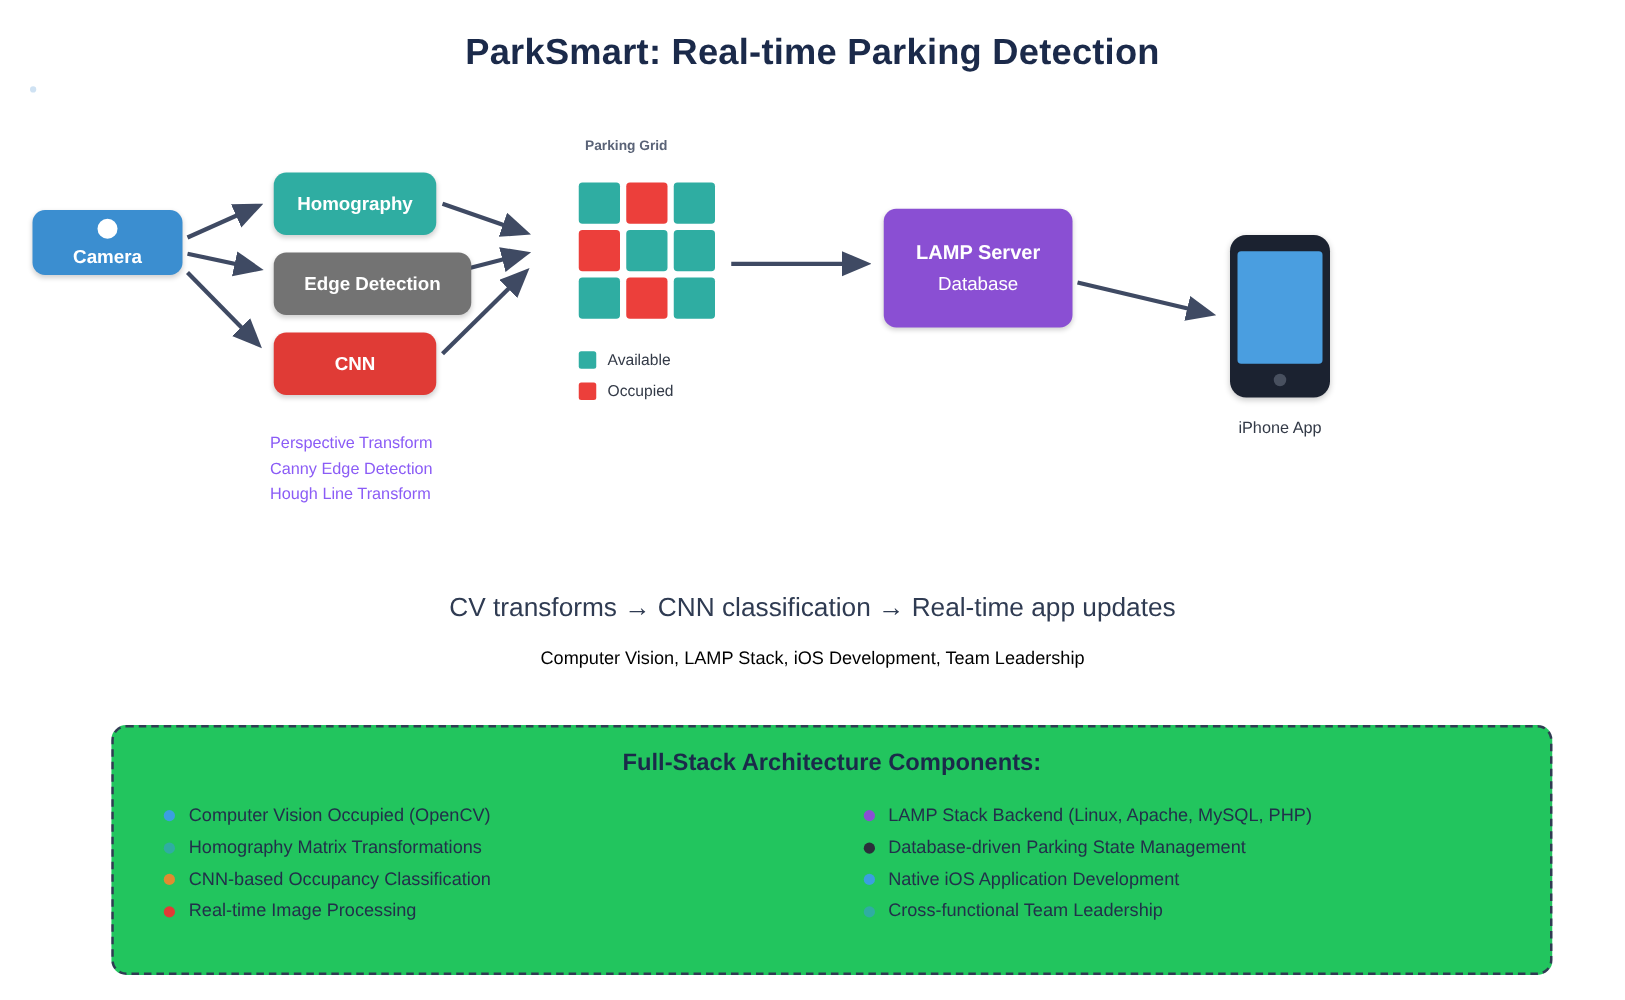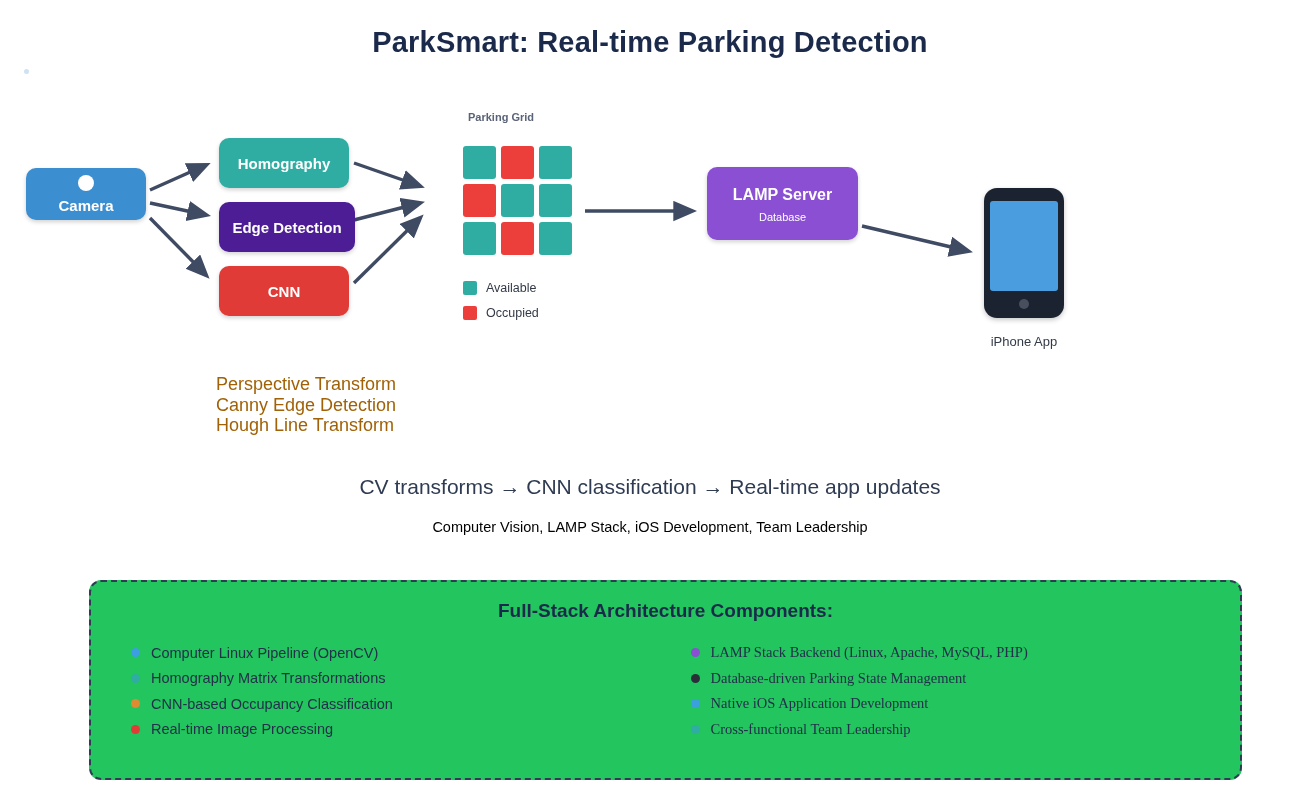--- a/index.html
+++ b/index.html
@@ -54,33 +54,33 @@
   }
   .camera-lens {
     width: 16px; height: 16px; border-radius: 50%;
     background: #ffffff; margin-bottom: 6px;
   }
   .node.homography {
     left: 219px; top: 138px; width: 130px; height: 50px;
     background: #2aa198; background: #2fada2;
   }
   .node.edge {
-    left: 219px; top: 202px; width: 136px; height: 50px;
-    background: #4c1d95;
+    left: 219px; top: 202px; width: 158px; height: 50px;
+    background: #737373;
   }
   .node.cnn {
     left: 219px; top: 266px; width: 130px; height: 50px;
     background: #e03b36;
   }
   .node.lamp {
-    left: 707px; top: 167px; width: 151px; height: 73px;
+    left: 707px; top: 167px; width: 151px; height: 95px;
     background: #8a4fd3;
   }
   .node.lamp .label { font-size: 16px; line-height: 19px; text-align: center; }
-  .node.lamp .sub { font-size: 11px; margin-top: 7px; }
+  .node.lamp .sub { font-size: 15px; margin-top: 7px; }
 
   
   .grid-title {
     position: absolute;
     left: 468px; top: 111px;
     font-size: 11px; font-weight: bold; color: #5a6377;
   }
   .grid {
     position: absolute;
     left: 463px; top: 146px;
@@ -126,24 +126,24 @@
   .phone-caption {
     position: absolute;
     left: 944px; top: 334px;
     width: 160px; text-align: center;
     font-size: 13px; color: #333a47;
   }
 
   
   .cv-notes {
     position: absolute;
-    left: 216px; top: 374px;
-    font-size: 18px;
+    left: 216px; top: 344px;
+    font-size: 13px;
     line-height: 20.5px;
-    color: #a16207;
+    color: #8b5cf6;
   }
 
   
   .flow-line {
     position: absolute;
     top: 475px; left: 0; width: 1300px;
     text-align: center;
     font-size: 21px;
     color: #2f3b52;
   }
@@ -169,21 +169,21 @@
     padding-top: 18px;
     text-align: center;
     font-size: 19px;
     color: #1b2a4a;
   }
   .comp-cols {
     display: flex;
     padding: 18px 0 0 0;
   }
   .comp-col { width: 50%; padding-left: 40px; }
-  .comp-col.right { padding-left: 25px; font-family: Liberation Serif, serif; }
+  .comp-col.right { padding-left: 25px; }
   .comp-item {
     display: flex;
     align-items: center;
     height: 25.5px;
     font-size: 14.5px;
     color: #22304a;
   }
   .comp-bullet {
     width: 9px; height: 9px; border-radius: 50%;
     margin-right: 11px;
@@ -281,21 +281,21 @@
 
   <div class="flow-line">CV transforms → CNN classification → Real-time app updates</div>
   <div class="skills-line">Computer Vision, LAMP Stack, iOS Development, Team Leadership</div>
 
   <div class="components">
     <h2>Full-Stack Architecture Components:</h2>
     <div class="comp-cols">
       <div class="comp-col left" id="comp-left">
           <div class="comp-item">
             <span class="comp-bullet" style="background: rgb(59, 159, 224);"></span>
-            <span>Computer Linux Pipeline (OpenCV)</span>
+            <span>Computer Vision Occupied (OpenCV)</span>
           </div>
           <div class="comp-item">
             <span class="comp-bullet" style="background: rgb(47, 173, 162);"></span>
             <span>Homography Matrix Transformations</span>
           </div>
           <div class="comp-item">
             <span class="comp-bullet" style="background: rgb(224, 139, 49);"></span>
             <span>CNN-based Occupancy Classification</span>
           </div>
           <div class="comp-item">

